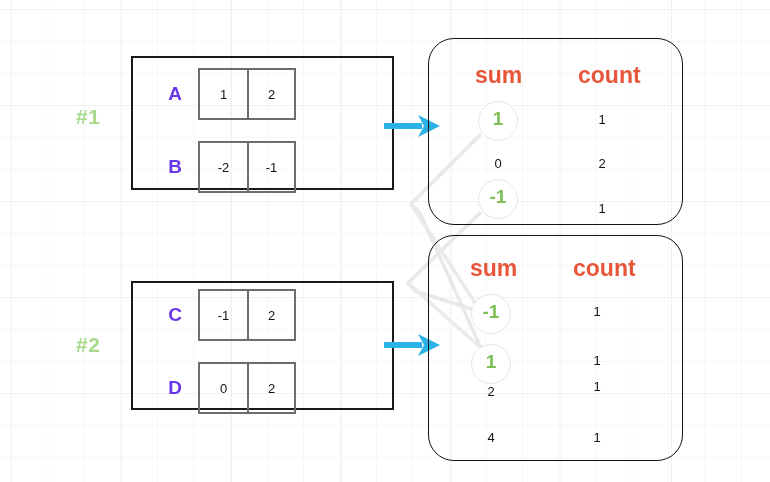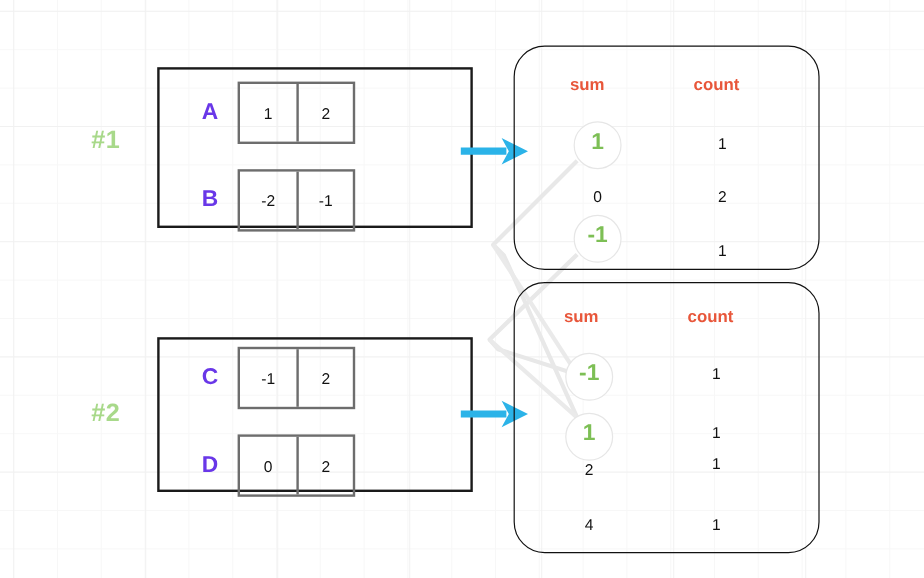--- a/index.html
+++ b/index.html
@@ -96,21 +96,21 @@
     border-radius: 26px;
     box-sizing: border-box;
     background: transparent;
   }
   #map-panel-1 { left: 428px; top: 38px; width: 255px; height: 187px; }
   #map-panel-2 { left: 428px; top: 235px; width: 255px; height: 226px; }
 
   .map-header {
     position: absolute;
     color: #e8563a;
-    font-size: 14px;
+    font-size: 23px;
     font-weight: 700;
     font-family: "Liberation Sans", sans-serif;
   }
   .map-cell {
     position: absolute;
     font-size: 13px;
     color: #111111;
     text-align: center;
     font-family: "Liberation Sans", sans-serif;
   }

